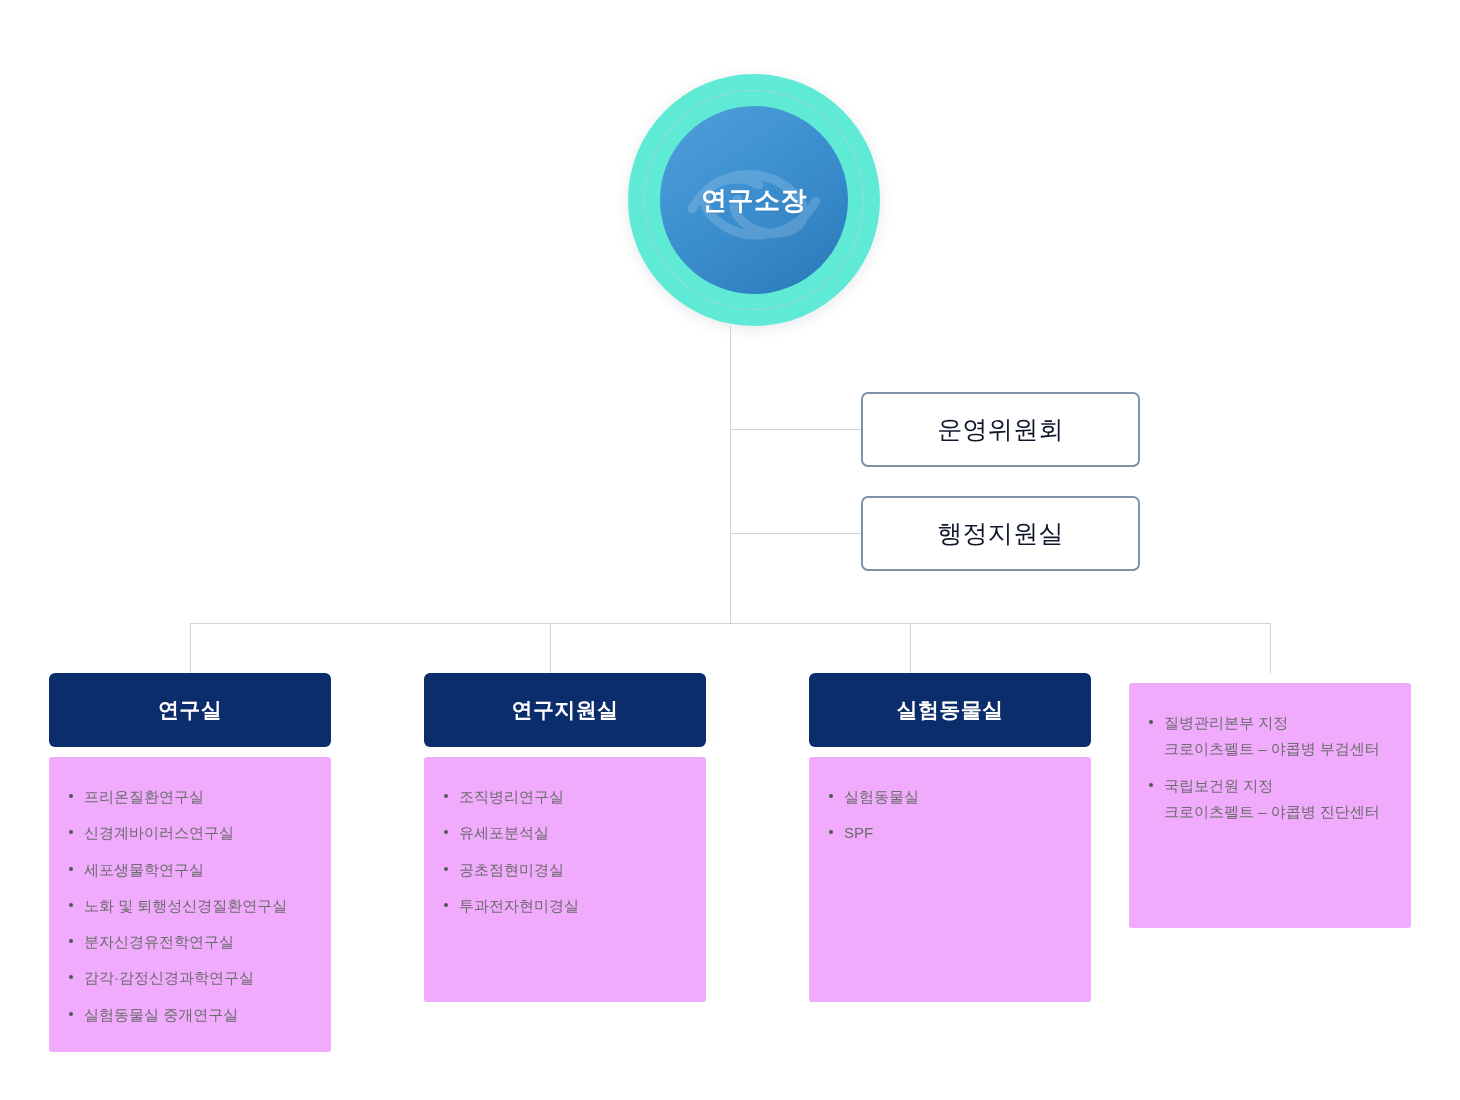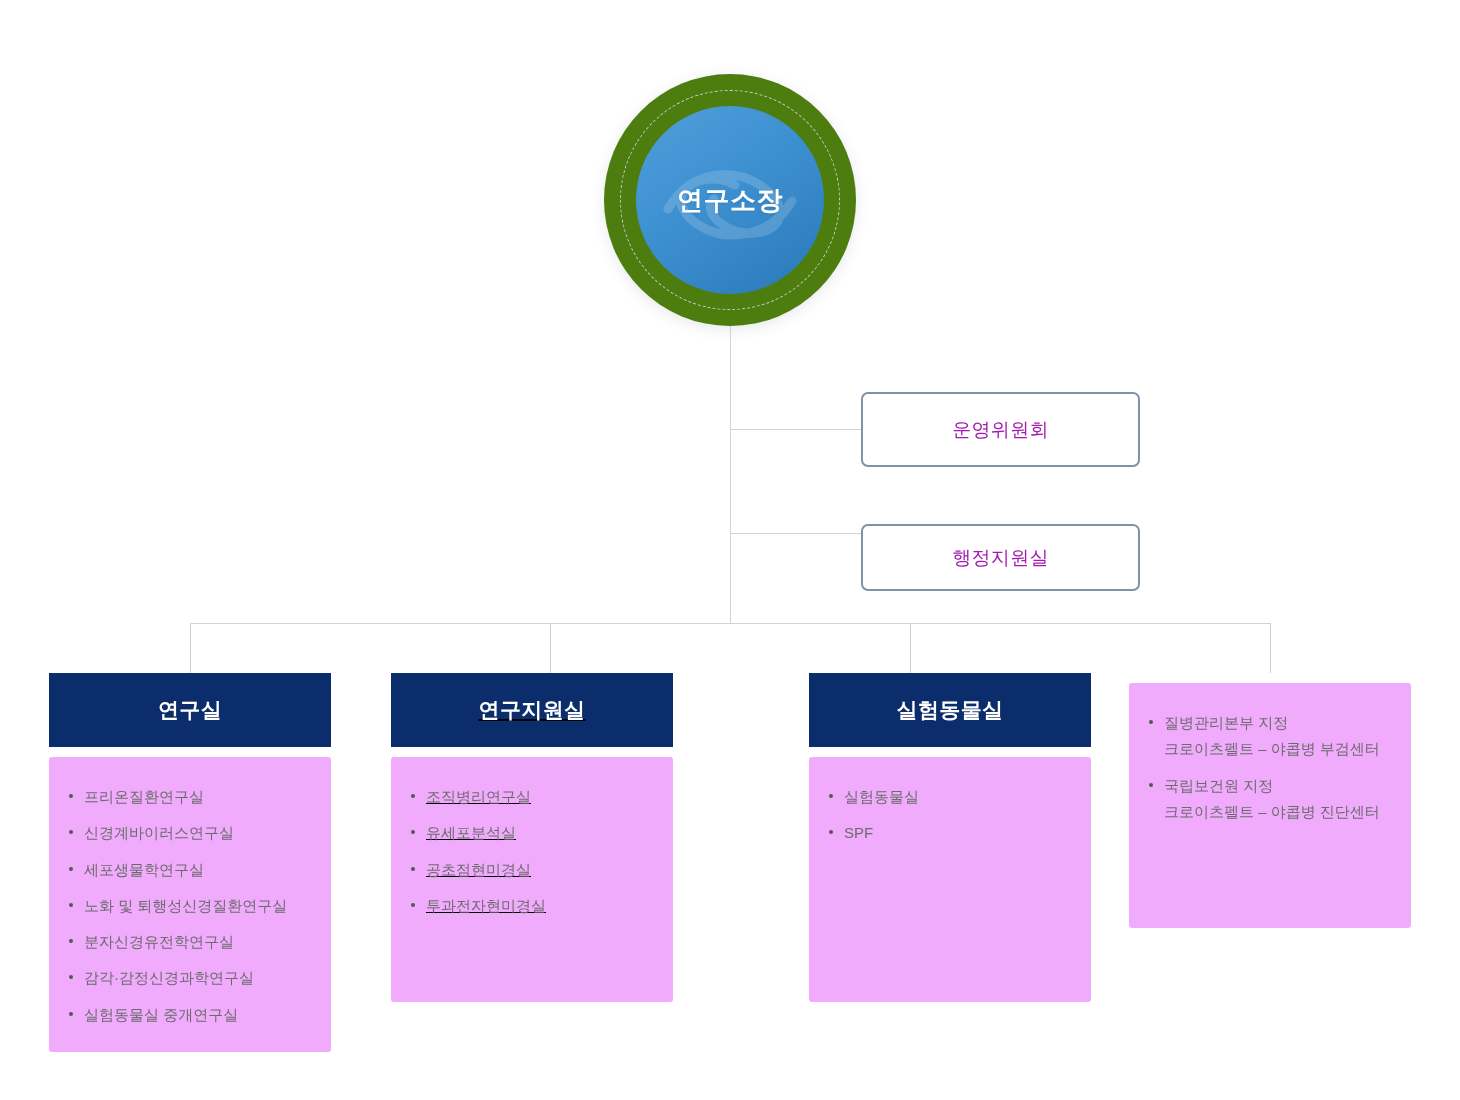--- a/index.html
+++ b/index.html
@@ -16,26 +16,26 @@
     position: relative;
     width: 1460px;
     height: 1100px;
     background: #ffffff;
     overflow: hidden;
   }
 
   
   .root-node {
     position: absolute;
-    left: 604px;
+    left: 628px;
     top: 74px;
     width: 252px;
     height: 252px;
     border-radius: 50%;
-    background: #4d7c0f;
+    background: #5eead4;
     box-shadow: 0 3px 14px rgba(60, 80, 110, 0.13);
     box-sizing: border-box;
   }
   .root-dash-ring {
     position: absolute;
     left: 16px;
     top: 16px;
     width: 220px;
     height: 220px;
     border-radius: 50%;
@@ -90,36 +90,36 @@
     position: absolute;
     background: #ffffff;
     border: 2px solid #7e93a8;
     border-radius: 7px;
     box-sizing: border-box;
     display: flex;
     align-items: center;
     justify-content: center;
   }
   .side-box-label {
-    color: #a21caf;
-    font-size: 19px;
+    color: #0f172a;
+    font-size: 25px;
     font-weight: 400;
     letter-spacing: 0.3px;
   }
 
   
   .dept-col {
     position: absolute;
     top: 673px;
     width: 282px;
   }
   .dept-header {
     height: 74px;
     background: #0c2d6b;
-    border-radius: 0;
+    border-radius: 6px;
     display: flex;
     align-items: center;
     justify-content: center;
     box-sizing: border-box;
   }
   .dept-header-label {
     color: #ffffff;
     font-size: 21px;
     font-weight: 700;
     letter-spacing: 0.4px;
@@ -186,42 +186,42 @@
 
   <div class="line line-v" style="left:190px; top:623px; height:50px;"></div>
   <div class="line line-v" style="left:550px; top:623px; height:50px;"></div>
   <div class="line line-v" style="left:910px; top:623px; height:50px;"></div>
   <div class="line line-v" style="left:1270px; top:623px; height:50px;"></div>
 
   <div class="side-box" style="left:861px; top:392px; width:279px; height:75px;">
     <span class="side-box-label">운영위원회</span>
   </div>
 
-  <div class="side-box" style="left:861px; top:524px; width:279px; height:67px;">
+  <div class="side-box" style="left:861px; top:496px; width:279px; height:75px;">
     <span class="side-box-label">행정지원실</span>
   </div>
 
   <div class="dept-col" style="left:49px;">
     <div class="dept-header">
       <span class="dept-header-label">연구실</span>
     </div>
     <div class="dept-body">
       <ul class="dept-list">
         <li><span class="bullet"></span><span>프리온질환연구실</span></li>
         <li><span class="bullet"></span><span>신경계바이러스연구실</span></li>
         <li><span class="bullet"></span><span>세포생물학연구실</span></li>
         <li><span class="bullet"></span><span>노화 및 퇴행성신경질환연구실</span></li>
         <li><span class="bullet"></span><span>분자신경유전학연구실</span></li>
         <li><span class="bullet"></span><span>감각·감정신경과학연구실</span></li>
         <li><span class="bullet"></span><span>실험동물실 중개연구실</span></li>
       </ul>
     </div>
   </div>
 
-  <div class="dept-col" style="left:391px;text-decoration:underline;">
+  <div class="dept-col" style="left:424px;">
     <div class="dept-header">
       <span class="dept-header-label">연구지원실</span>
     </div>
     <div class="dept-body">
       <ul class="dept-list">
         <li><span class="bullet"></span><span>조직병리연구실</span></li>
         <li><span class="bullet"></span><span>유세포분석실</span></li>
         <li><span class="bullet"></span><span>공초점현미경실</span></li>
         <li><span class="bullet"></span><span>투과전자현미경실</span></li>
       </ul>

